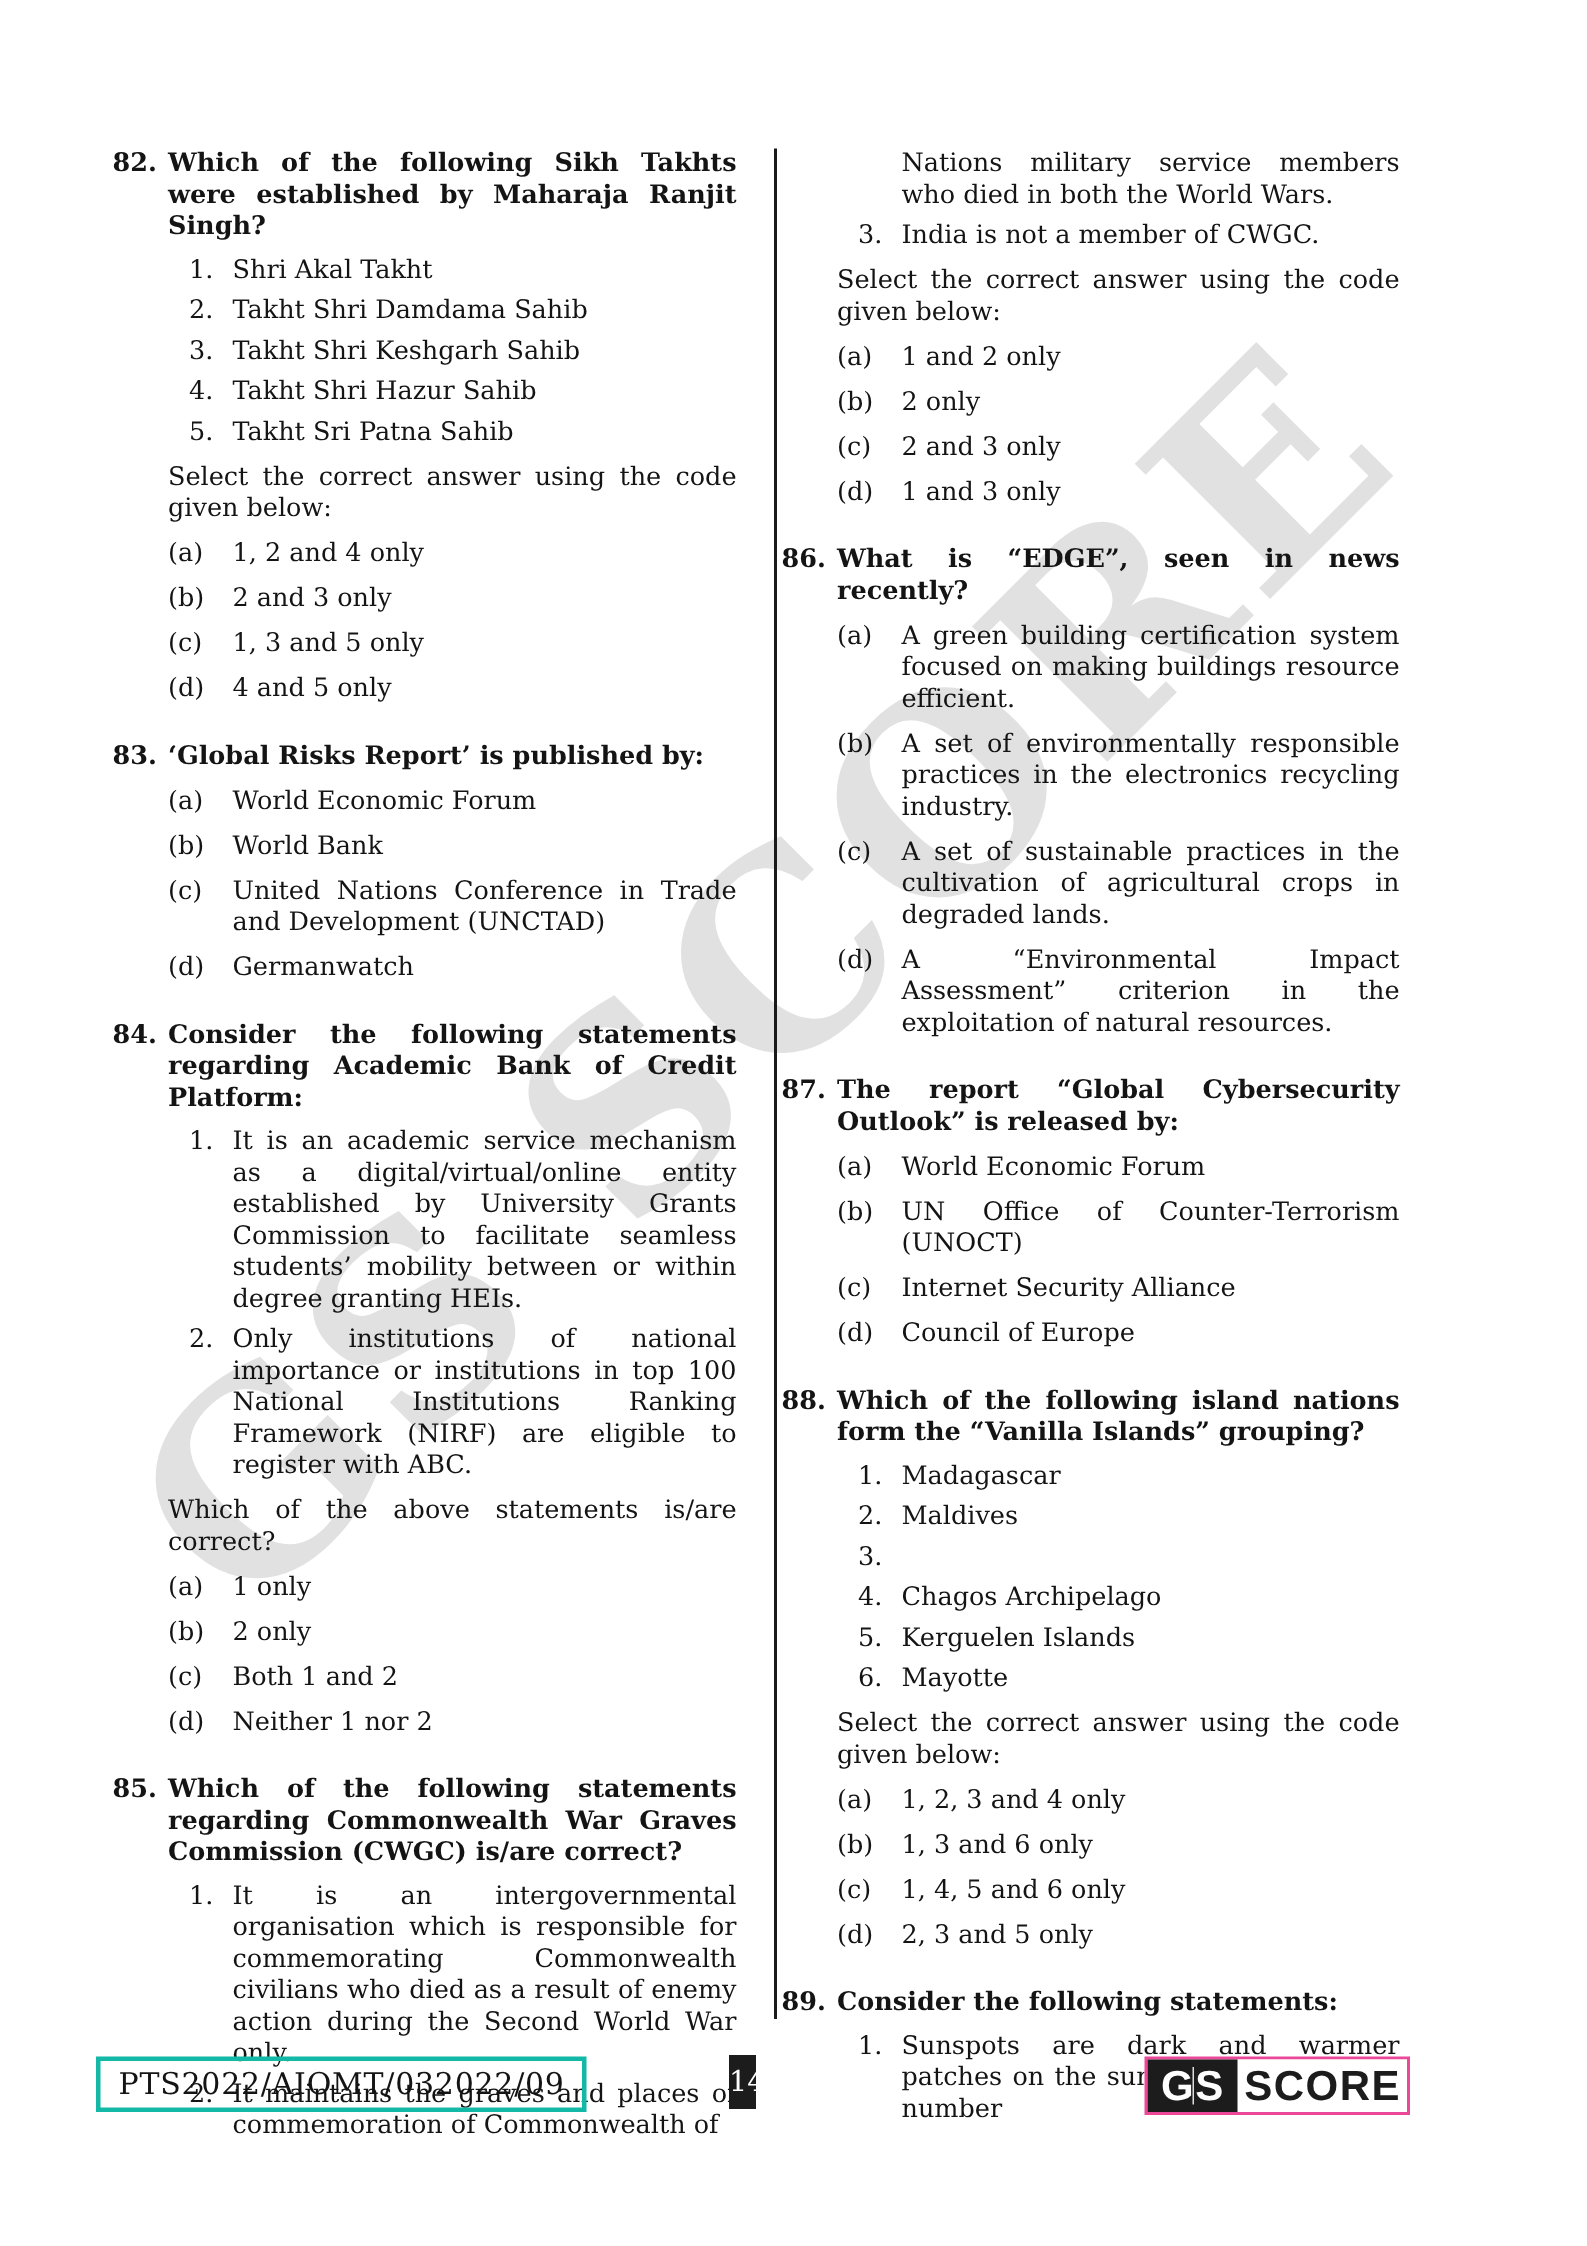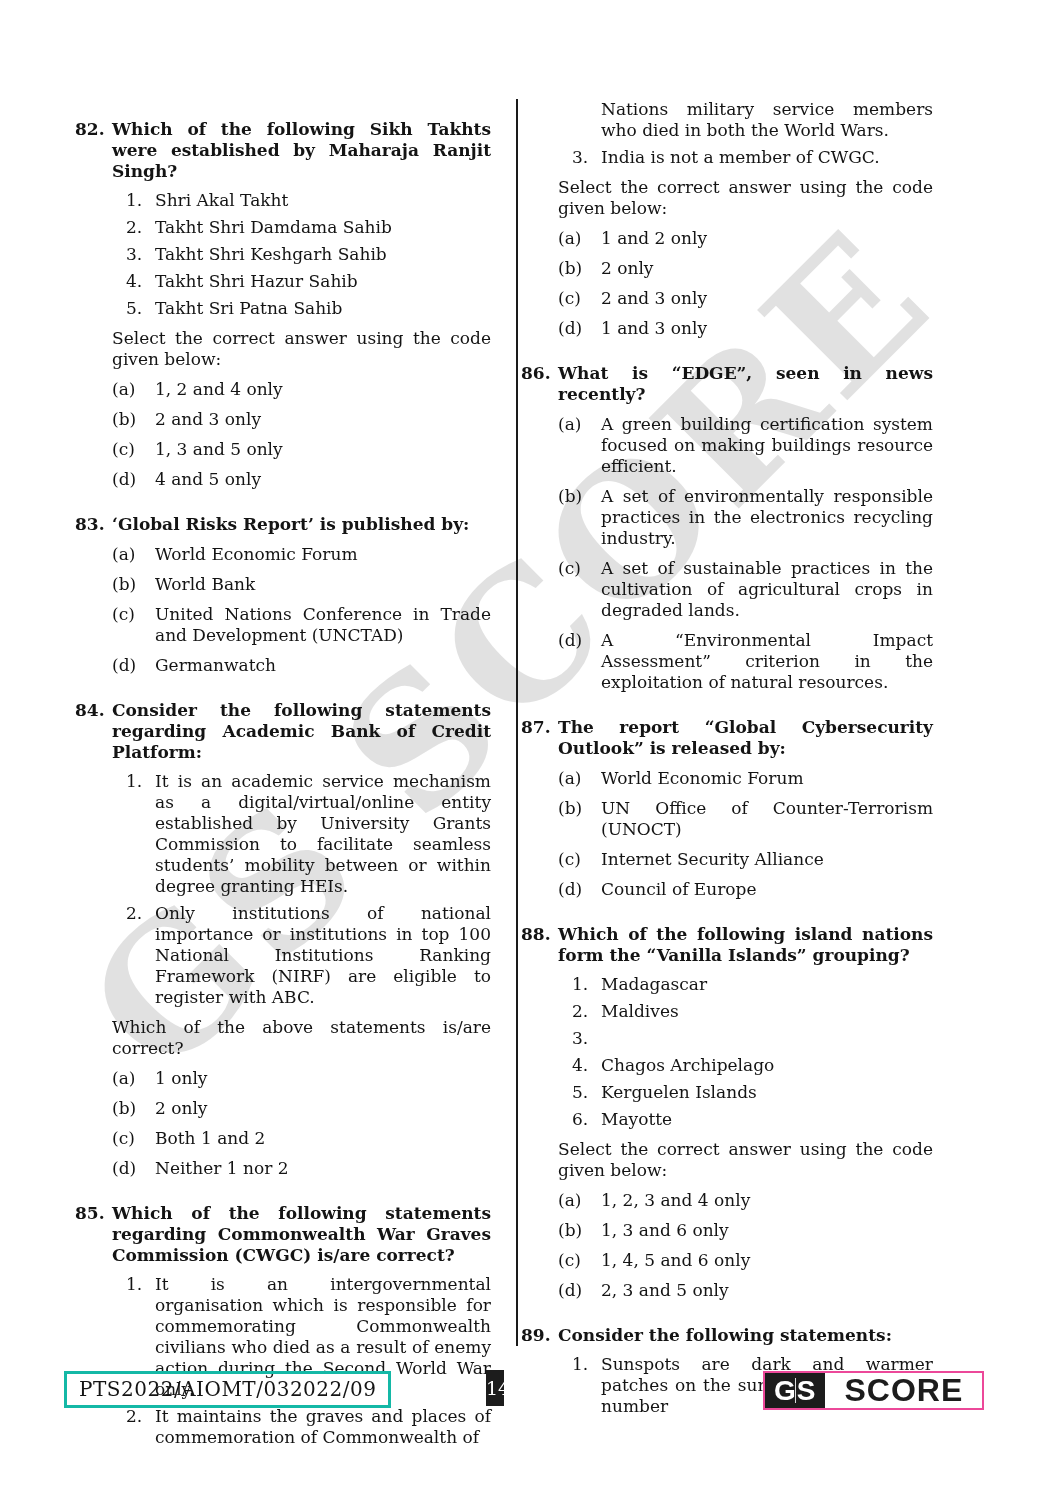--- a/index.html
+++ b/index.html
@@ -22,21 +22,21 @@
     transform:rotate(-45deg);
     font-size:175px;
     font-weight:bold;
     letter-spacing:8px;
     color:rgba(176,176,176,0.38);
     white-space:nowrap;
     z-index:0;
     user-select:none;
   }
   .col { position:absolute; top:99px; z-index:1; }
-  .col-left  { left:75px;  width:416px;margin-top:20px; }
+  .col-left  { left:75px;  width:416px; }
   .col-right { left:521px; width:412px; }
   .divider {
     position:absolute; left:516px; top:99px;
     width:2px; height:1247px; background:#1a1a1a; z-index:1;
   }
   .q { display:flex; margin-bottom:24px; }
   .qn { flex:none; width:37px; font-weight:bold; }
   .qb { flex:1; min-width:0; }
   .qt { font-weight:bold; text-align:justify; }
   .it { display:flex; margin-top:6px; }
@@ -75,23 +75,23 @@
     display:flex; align-items:center;
     padding:0 9px; letter-spacing:1px;
   }
   .logo-gs::after {
     content:""; position:absolute; left:50%; top:5px; bottom:5px;
     width:1px; background:rgba(255,255,255,0.85);
   }
   .logo-score {
     background:#ffffff; color:#1c1c1c;
     font-family:"Liberation Sans", sans-serif;
-    font-weight:bold; font-size:32px;
+    font-weight:bold; font-size:28px;
     display:flex; align-items:center;
-    padding:0 19px; letter-spacing:1px;
+    padding:0 4px; letter-spacing:1px;
   }
 </style>
 </head>
 <body>
 
 <div class="page">
 
   <div class="watermark">GS SCORE</div>
 
   <div class="divider"></div>

